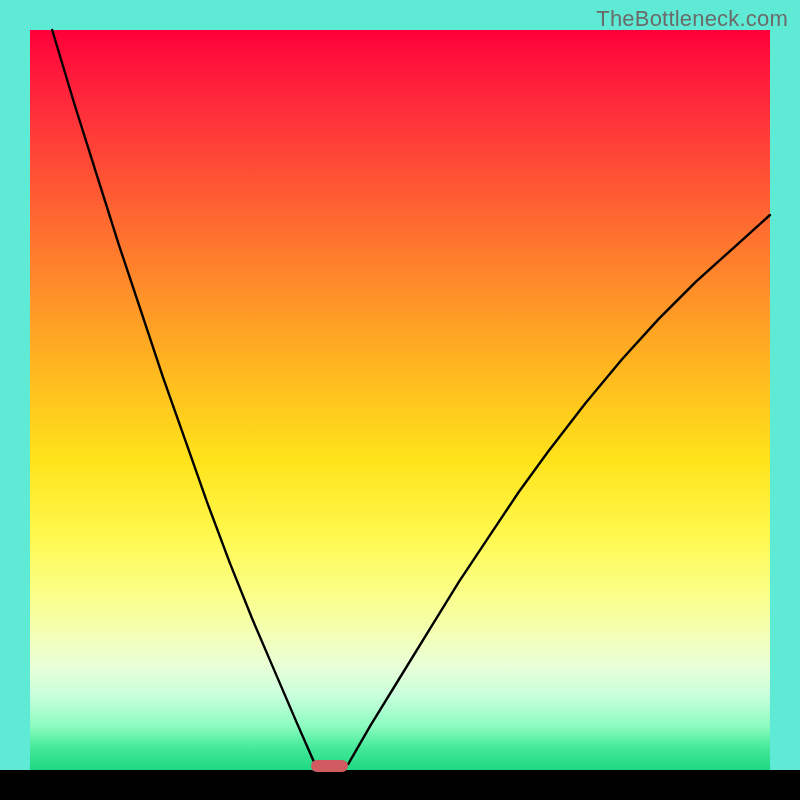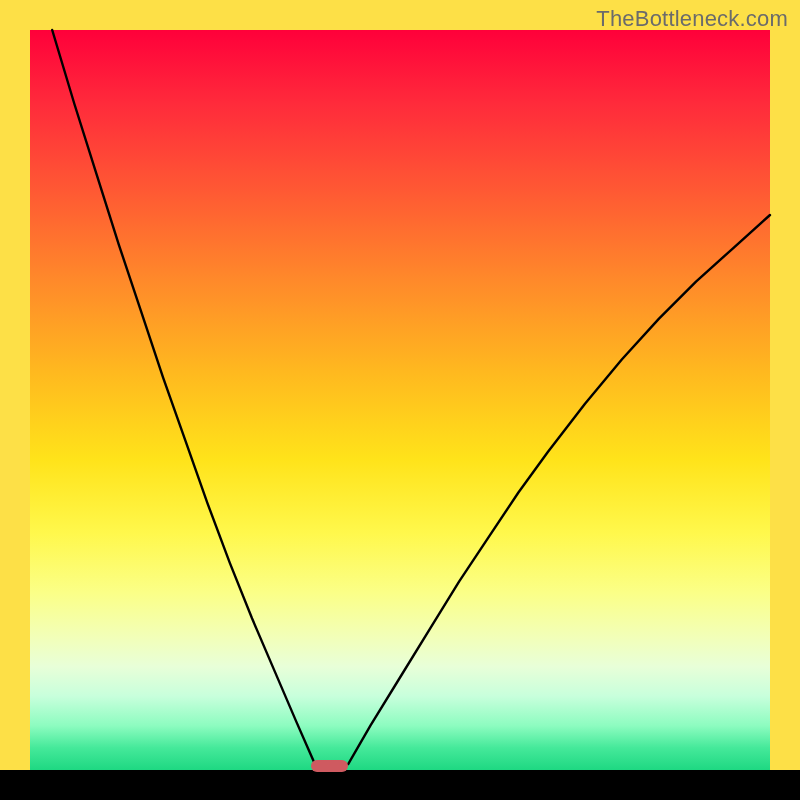--- a/index.html
+++ b/index.html
@@ -9,21 +9,21 @@
     height: 800px;
     overflow: hidden;
     background: #000;
     font-family: Arial, Helvetica, sans-serif;
   }
   .frame {
     position: absolute;
     top: 0; left: 0;
     width: 800px;
     height: 800px;
-    background: #fde047;
+    background: #5eead4;
   }
   .plot-area {
     position: absolute;
     background: linear-gradient(
       to bottom,
       #ff003a 0%,
       #ff2b3b 10%,
       #ff5a33 22%,
       #ff8a2a 34%,
       #ffb81f 46%,

